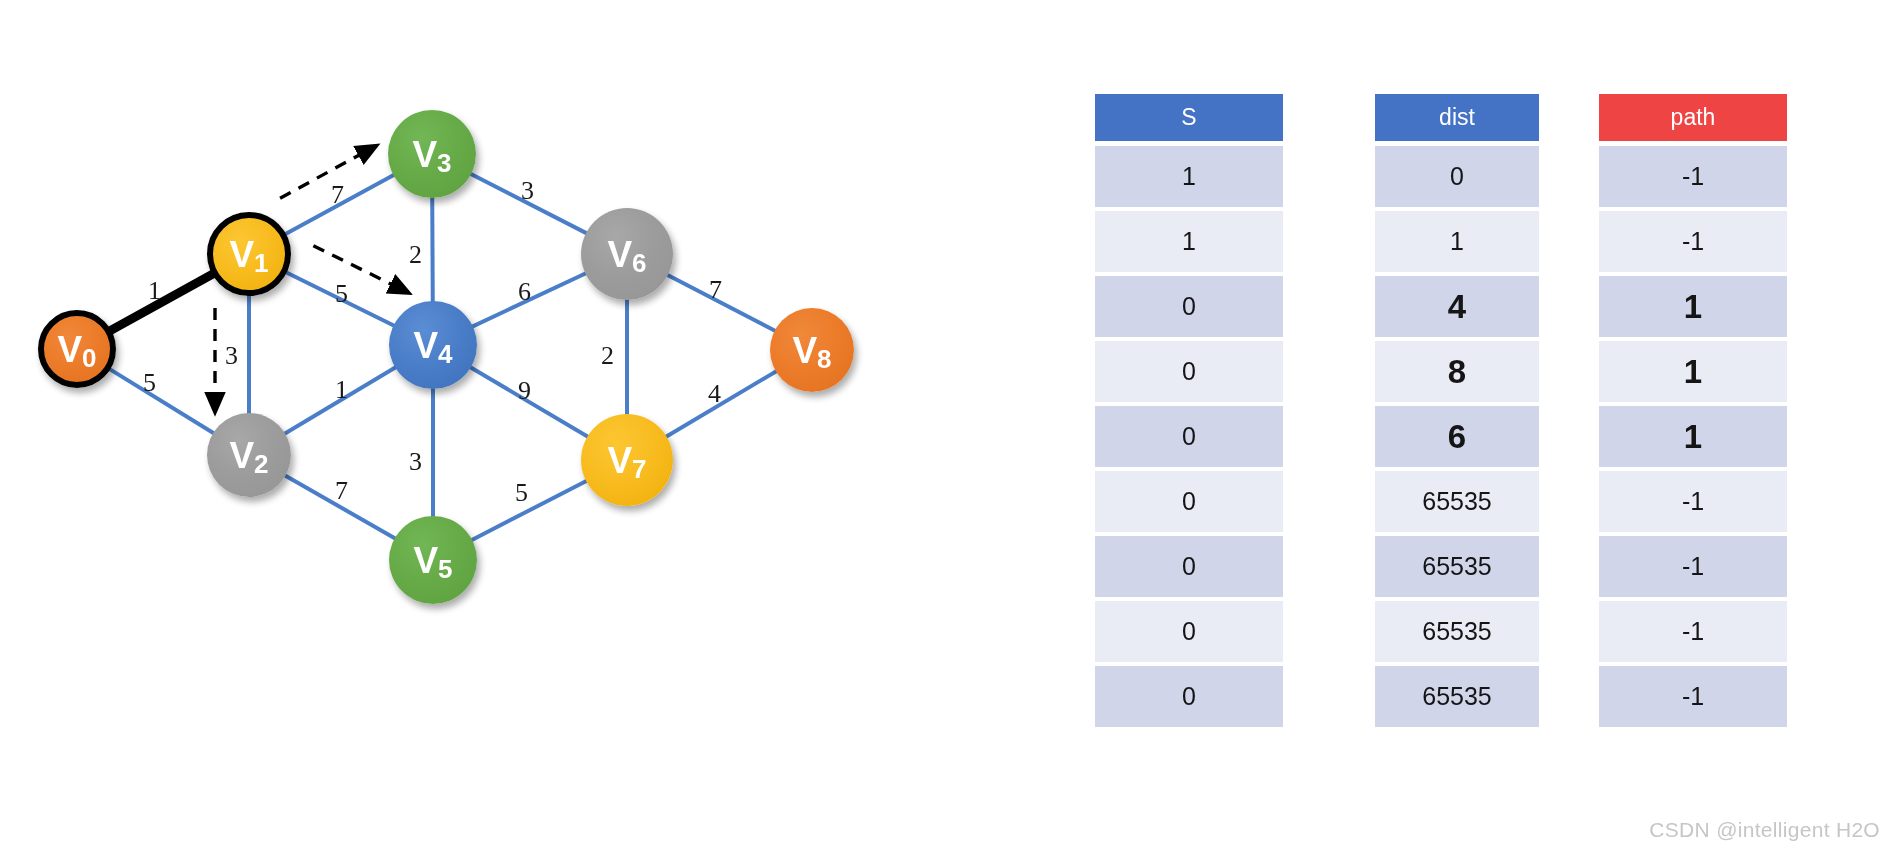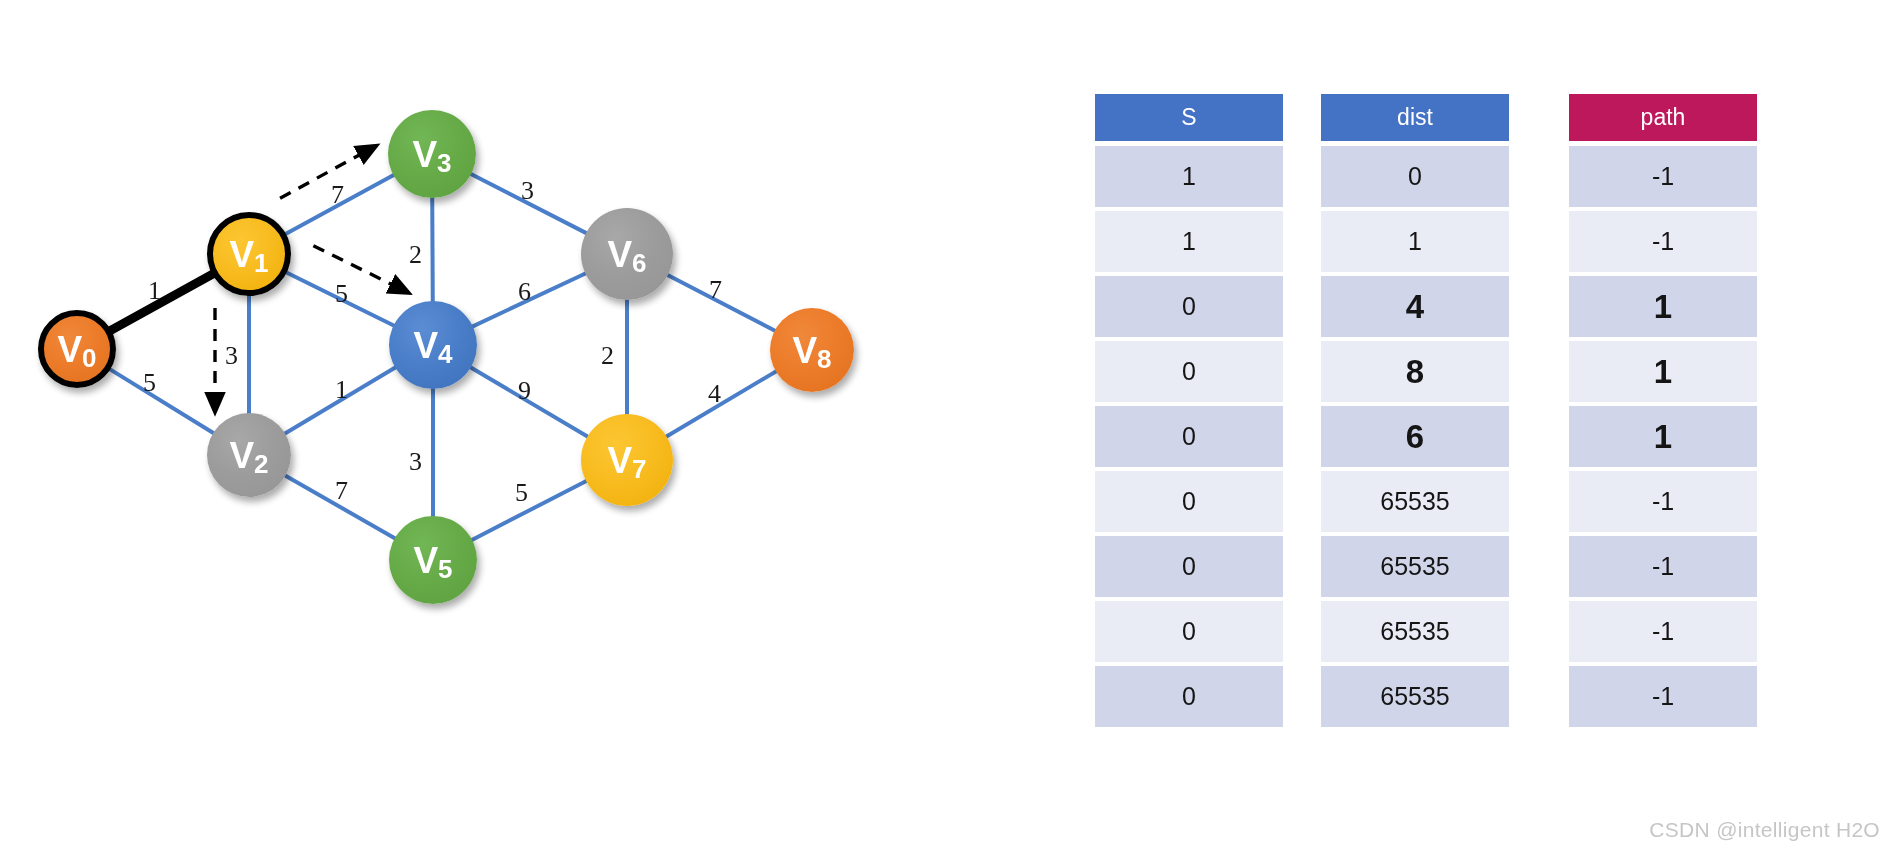--- a/index.html
+++ b/index.html
@@ -34,21 +34,21 @@
   .wlabel{
     position:absolute;color:#1a1a1a;font-size:26px;
     font-family:"Liberation Serif", serif;
     white-space:nowrap;user-select:none;
   }
 
   
   #tables{position:absolute;left:1095px;top:94px;display:flex;gap:0;}
   .tcol{display:flex;flex-direction:column;}
   .tcol.col-s{margin-left:0px;width:188px;}
-  .tcol.col-dist{margin-left:38px;width:188px;justify-content:flex-end;}
+  .tcol.col-dist{margin-left:92px;width:164px;justify-content:flex-end;}
   .tcol.col-path{margin-left:60px;width:188px;}
   .thead{
     background:#4472c4;color:#ffffff;
     height:47px;display:flex;align-items:center;justify-content:center;
     font-size:23px;font-weight:normal;margin-bottom:5px;
   }
   .tcell{
     height:61px;display:flex;align-items:center;justify-content:center;
     font-size:25px;color:#151515;margin-bottom:4px;
     font-family:"Liberation Sans", sans-serif;
@@ -176,21 +176,21 @@
         <div class="tcell even" style="background: rgb(233, 236, 245);">1</div>
         <div class="tcell odd bold" style="background: rgb(208, 213, 234);">4</div>
         <div class="tcell even bold" style="background: rgb(233, 236, 245);">8</div>
         <div class="tcell odd bold" style="background: rgb(208, 213, 234);">6</div>
         <div class="tcell even" style="background: rgb(233, 236, 245);">65535</div>
         <div class="tcell odd" style="background: rgb(208, 213, 234);">65535</div>
         <div class="tcell even" style="background: rgb(233, 236, 245);">65535</div>
         <div class="tcell odd" style="background: rgb(208, 213, 234);">65535</div>
       </div>
       <div class="tcol col-path">
-        <div class="thead" style="background: #be185d;">path</div>
+        <div class="thead" style="background: #ef4444;">path</div>
         <div class="tcell odd" style="background: rgb(208, 213, 234);">-1</div>
         <div class="tcell even" style="background: rgb(233, 236, 245);">-1</div>
         <div class="tcell odd bold" style="background: rgb(208, 213, 234);">1</div>
         <div class="tcell even bold" style="background: rgb(233, 236, 245);">1</div>
         <div class="tcell odd bold" style="background: rgb(208, 213, 234);">1</div>
         <div class="tcell even" style="background: rgb(233, 236, 245);">-1</div>
         <div class="tcell odd" style="background: rgb(208, 213, 234);">-1</div>
         <div class="tcell even" style="background: rgb(233, 236, 245);">-1</div>
         <div class="tcell odd" style="background: rgb(208, 213, 234);">-1</div>
       </div>

